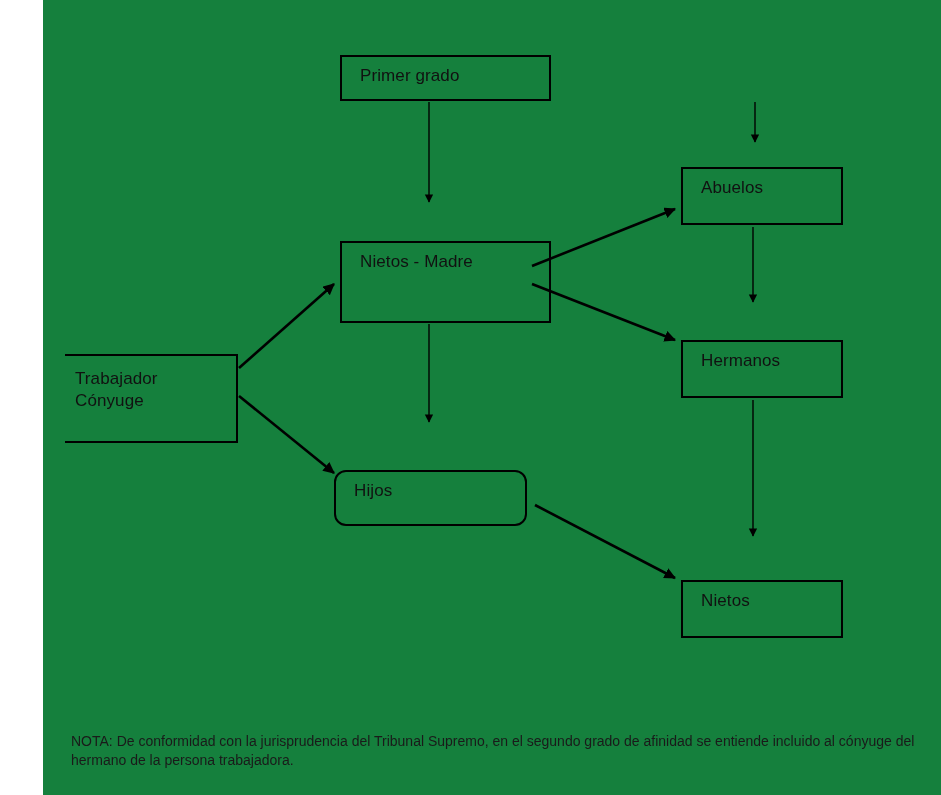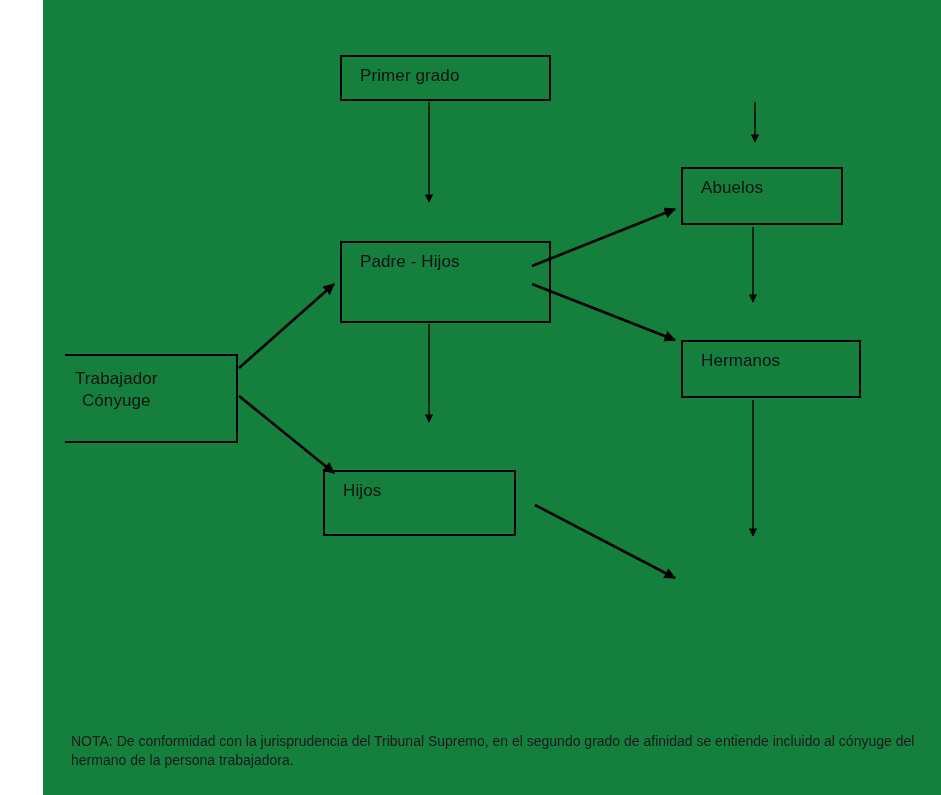--- a/index.html
+++ b/index.html
@@ -39,21 +39,20 @@
     top: 8px;
     font-size: 17px;
     line-height: 22px;
     color: #111111;
     white-space: pre-line;
     letter-spacing: 0.1px;
   }
   
   .node.open-left {
     border-left: none;
-    text-align: center;
   }
   .node.open-left .node-label {
     left: 10px;
     top: 12px;
   }
   #note {
     position: absolute;
     left: 28px;
     top: 718px;
     width: 890px;
@@ -93,32 +92,35 @@
   <div class="node" id="node-primer-grado" style="left: 297px; top: 55px; width: 211px; height: 46px;">
     <span class="node-label">Primer grado</span>
   </div>
 
 
   <div class="node" id="node-abuelos" style="left: 638px; top: 167px; width: 162px; height: 58px; padding-left: 8px;">
     <span class="node-label">Abuelos</span>
   </div>
 
   <div class="node" id="node-padre-madre" style="left: 297px; top: 241px; width: 211px; height: 82px;">
-    <span class="node-label">Padre - Hijos</span>
+    <span class="node-label">Nietos - Madre</span>
   </div>
 
-  <div class="node" id="node-hermanos" style="left: 638px; top: 340px; width: 180px; height: 58px;">
+  <div class="node" id="node-hermanos" style="left: 638px; top: 340px; width: 162px; height: 58px;">
     <span class="node-label">Hermanos</span>
   </div>
 
   <div class="node open-left" id="node-trabajador" style="left: 22px; top: 354px; width: 173px; height: 89px;">
     <span class="node-label">Trabajador
 Cónyuge</span>
   </div>
 
-  <div class="node" id="node-hijos" style="left: 280px; top: 470px; width: 193px; height: 66px;">
+  <div class="node" id="node-hijos" style="left: 291px; top: 470px; width: 193px; height: 56px; border-radius: 12px;">
     <span class="node-label">Hijos</span>
   </div>
 
+  <div class="node" id="node-nietos" style="left: 638px; top: 580px; width: 162px; height: 58px;">
+    <span class="node-label">Nietos</span>
+  </div>
 
   <p id="note">NOTA: De conformidad con la jurisprudencia del Tribunal Supremo, en el segundo grado de afinidad se entiende incluido al cónyuge del hermano de la persona trabajadora.</p>
 
 </div>
 
 </body></html>

